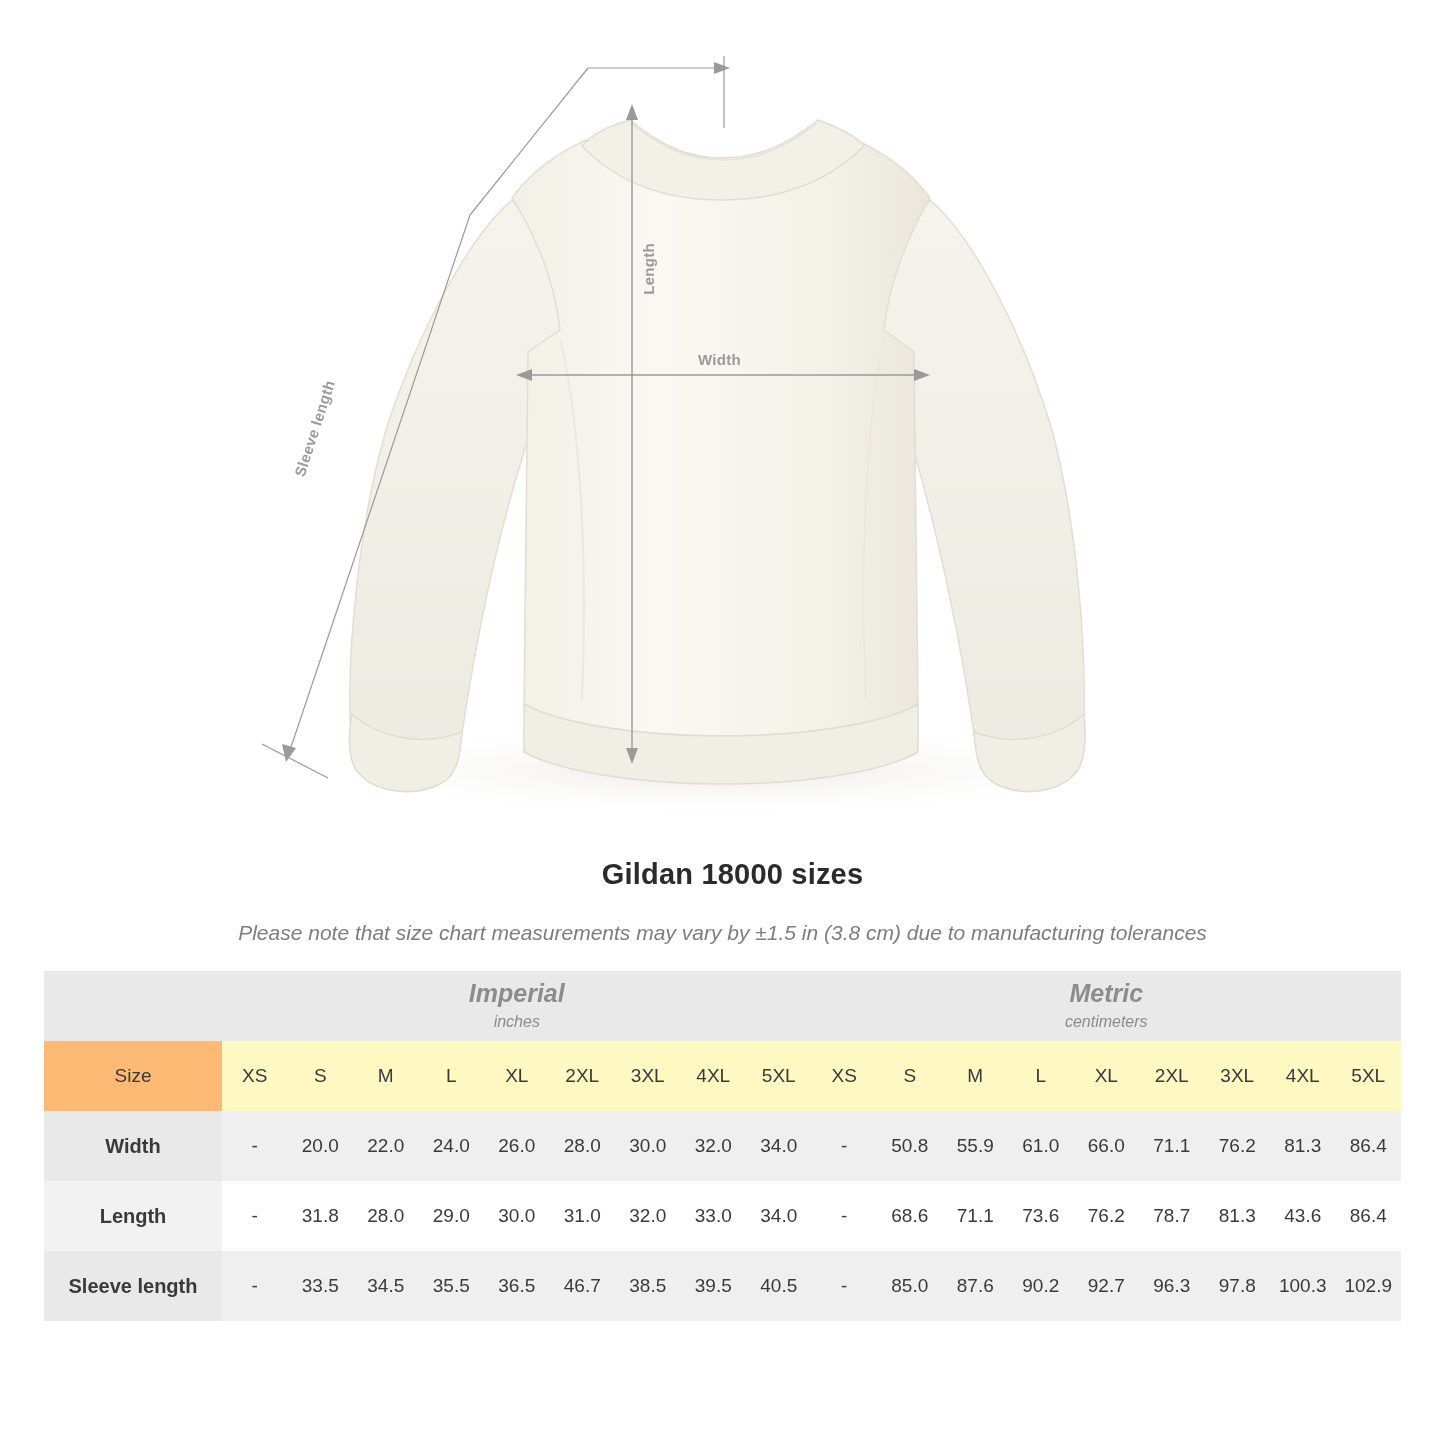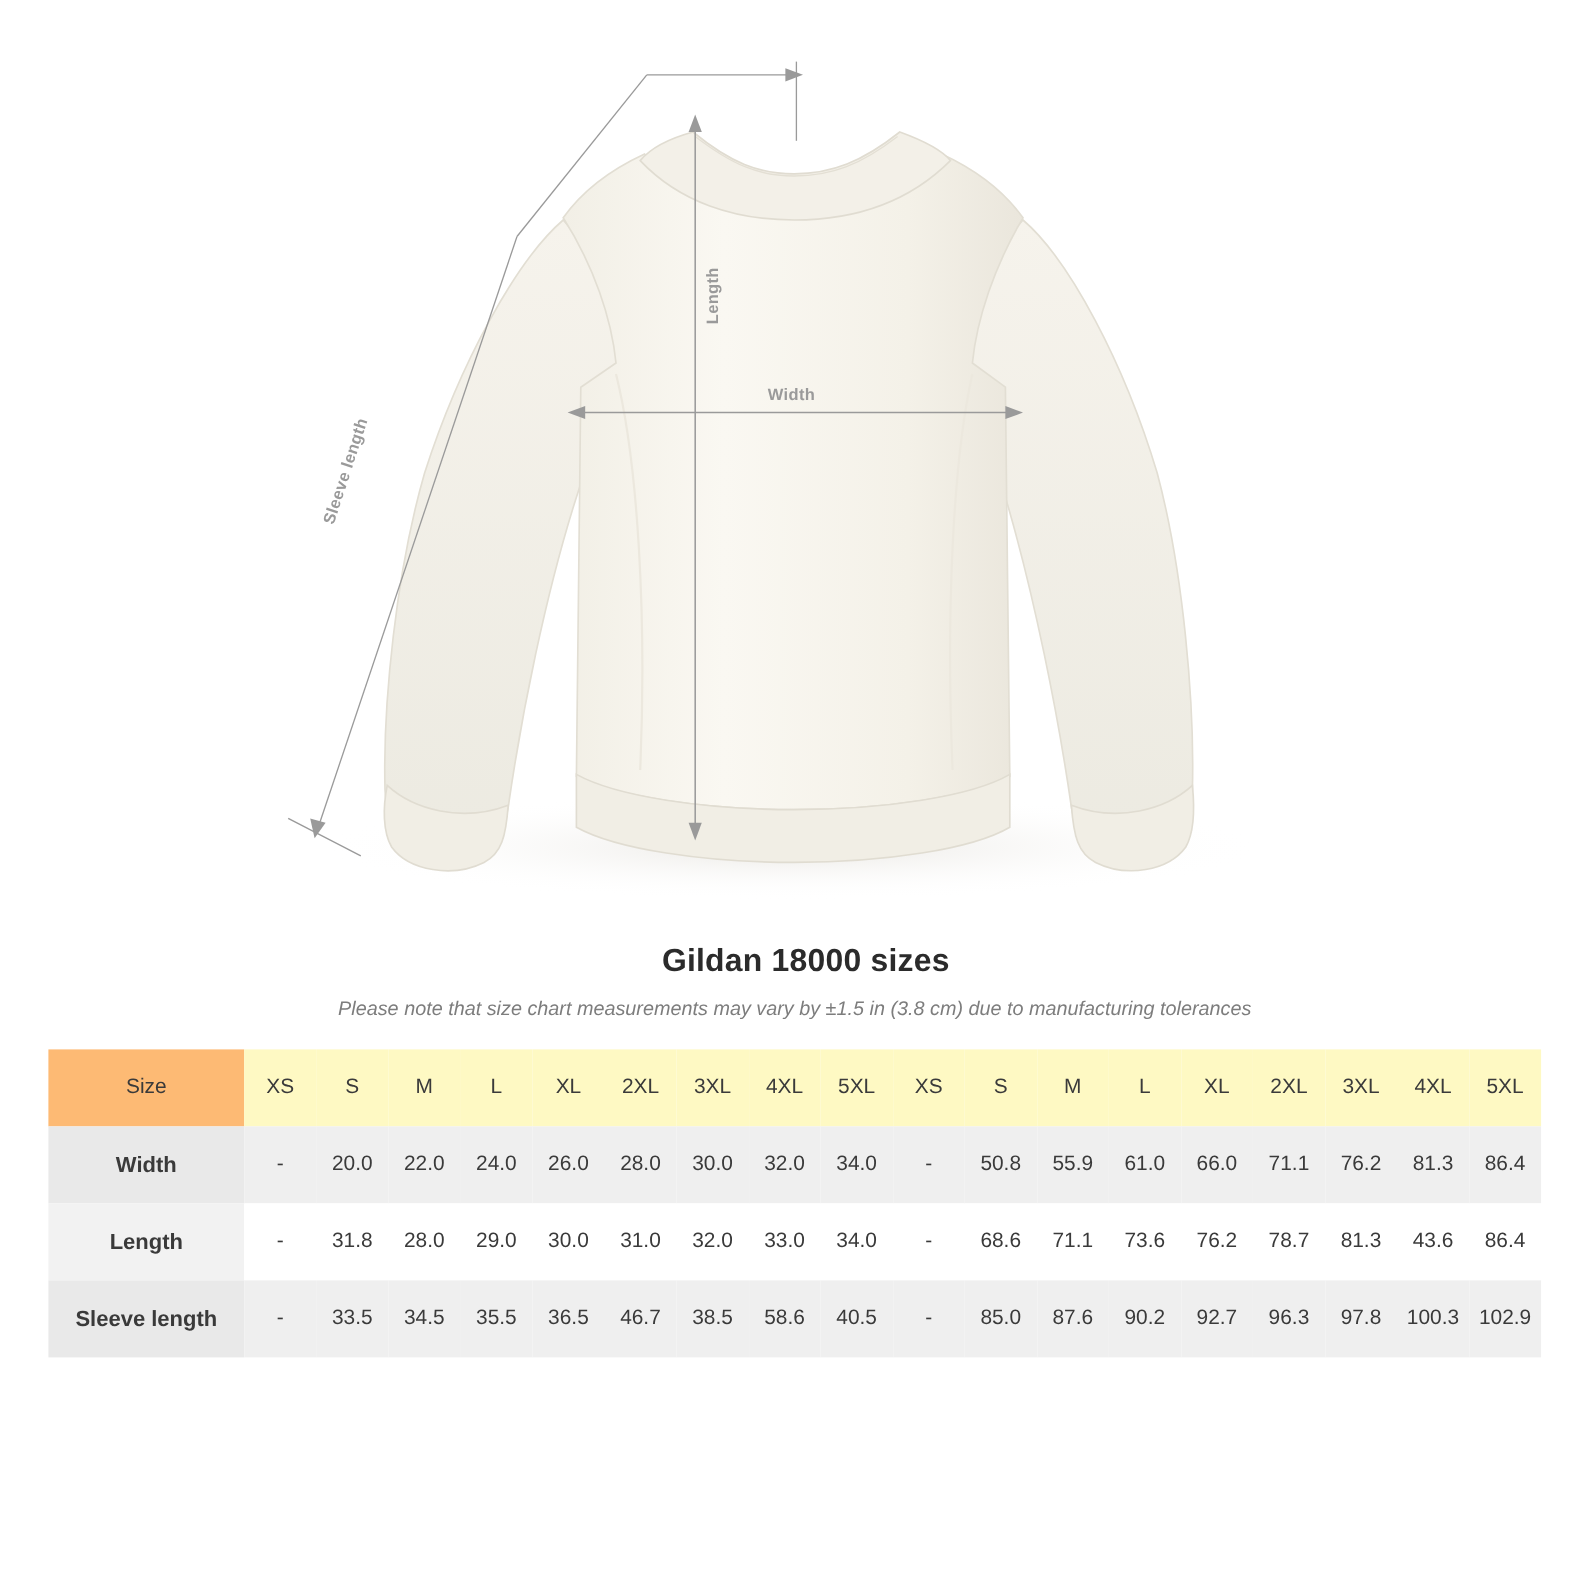--- a/index.html
+++ b/index.html
@@ -60,22 +60,22 @@
   }
   .chart-title {
     font-size: 29px;
     font-weight: bold;
     color: #2b2b2b;
     margin: 0;
     letter-spacing: 0.2px;
     padding-left: 20px;
   }
   .chart-note {
-    margin: 16px 0 0 0;
-    font-size: 18px;
+    margin: 30px 0 0 0;
+    font-size: 21px;
     font-style: italic;
     color: #7d7d7d;
   }
 
   
   .table-wrap {
     margin-top: 26px;
     padding: 0 44px;
     box-sizing: border-box;
     width: 1445px;
@@ -228,20 +228,31 @@
   <h1 class="chart-title">Gildan 18000 sizes</h1>
   <p class="chart-note">Please note that size chart measurements may vary by ±1.5 in (3.8 cm) due to manufacturing tolerances</p>
 </div>
 
 <div class="table-wrap">
   <table class="size-table">
     <colgroup>
       <col class="firstcol">
     </colgroup>
     <tbody>
+      <tr class="unit-band">
+        <td></td>
+        <td colspan="9">
+          <div class="unit-name">Imperial</div>
+          <div class="unit-sub">inches</div>
+        </td>
+        <td colspan="9">
+          <div class="unit-name">Metric</div>
+          <div class="unit-sub">centimeters</div>
+        </td>
+      </tr>
 
       <tr class="head-row">
         <td class="rowlabel">Size</td>
         <td>XS</td>
         <td>S</td>
         <td>M</td>
         <td>L</td>
         <td>XL</td>
         <td>2XL</td>
         <td>3XL</td>
@@ -304,21 +315,21 @@
 
       <tr class="data-row alt">
         <td class="rowlabel">Sleeve length</td>
         <td>-</td>
         <td>33.5</td>
         <td>34.5</td>
         <td>35.5</td>
         <td>36.5</td>
         <td>46.7</td>
         <td>38.5</td>
-        <td>58.6</td>
+        <td>39.5</td>
         <td>40.5</td>
         <td>-</td>
         <td>85.0</td>
         <td>87.6</td>
         <td>90.2</td>
         <td>92.7</td>
         <td>96.3</td>
         <td>97.8</td>
         <td>100.3</td>
         <td>102.9</td>

